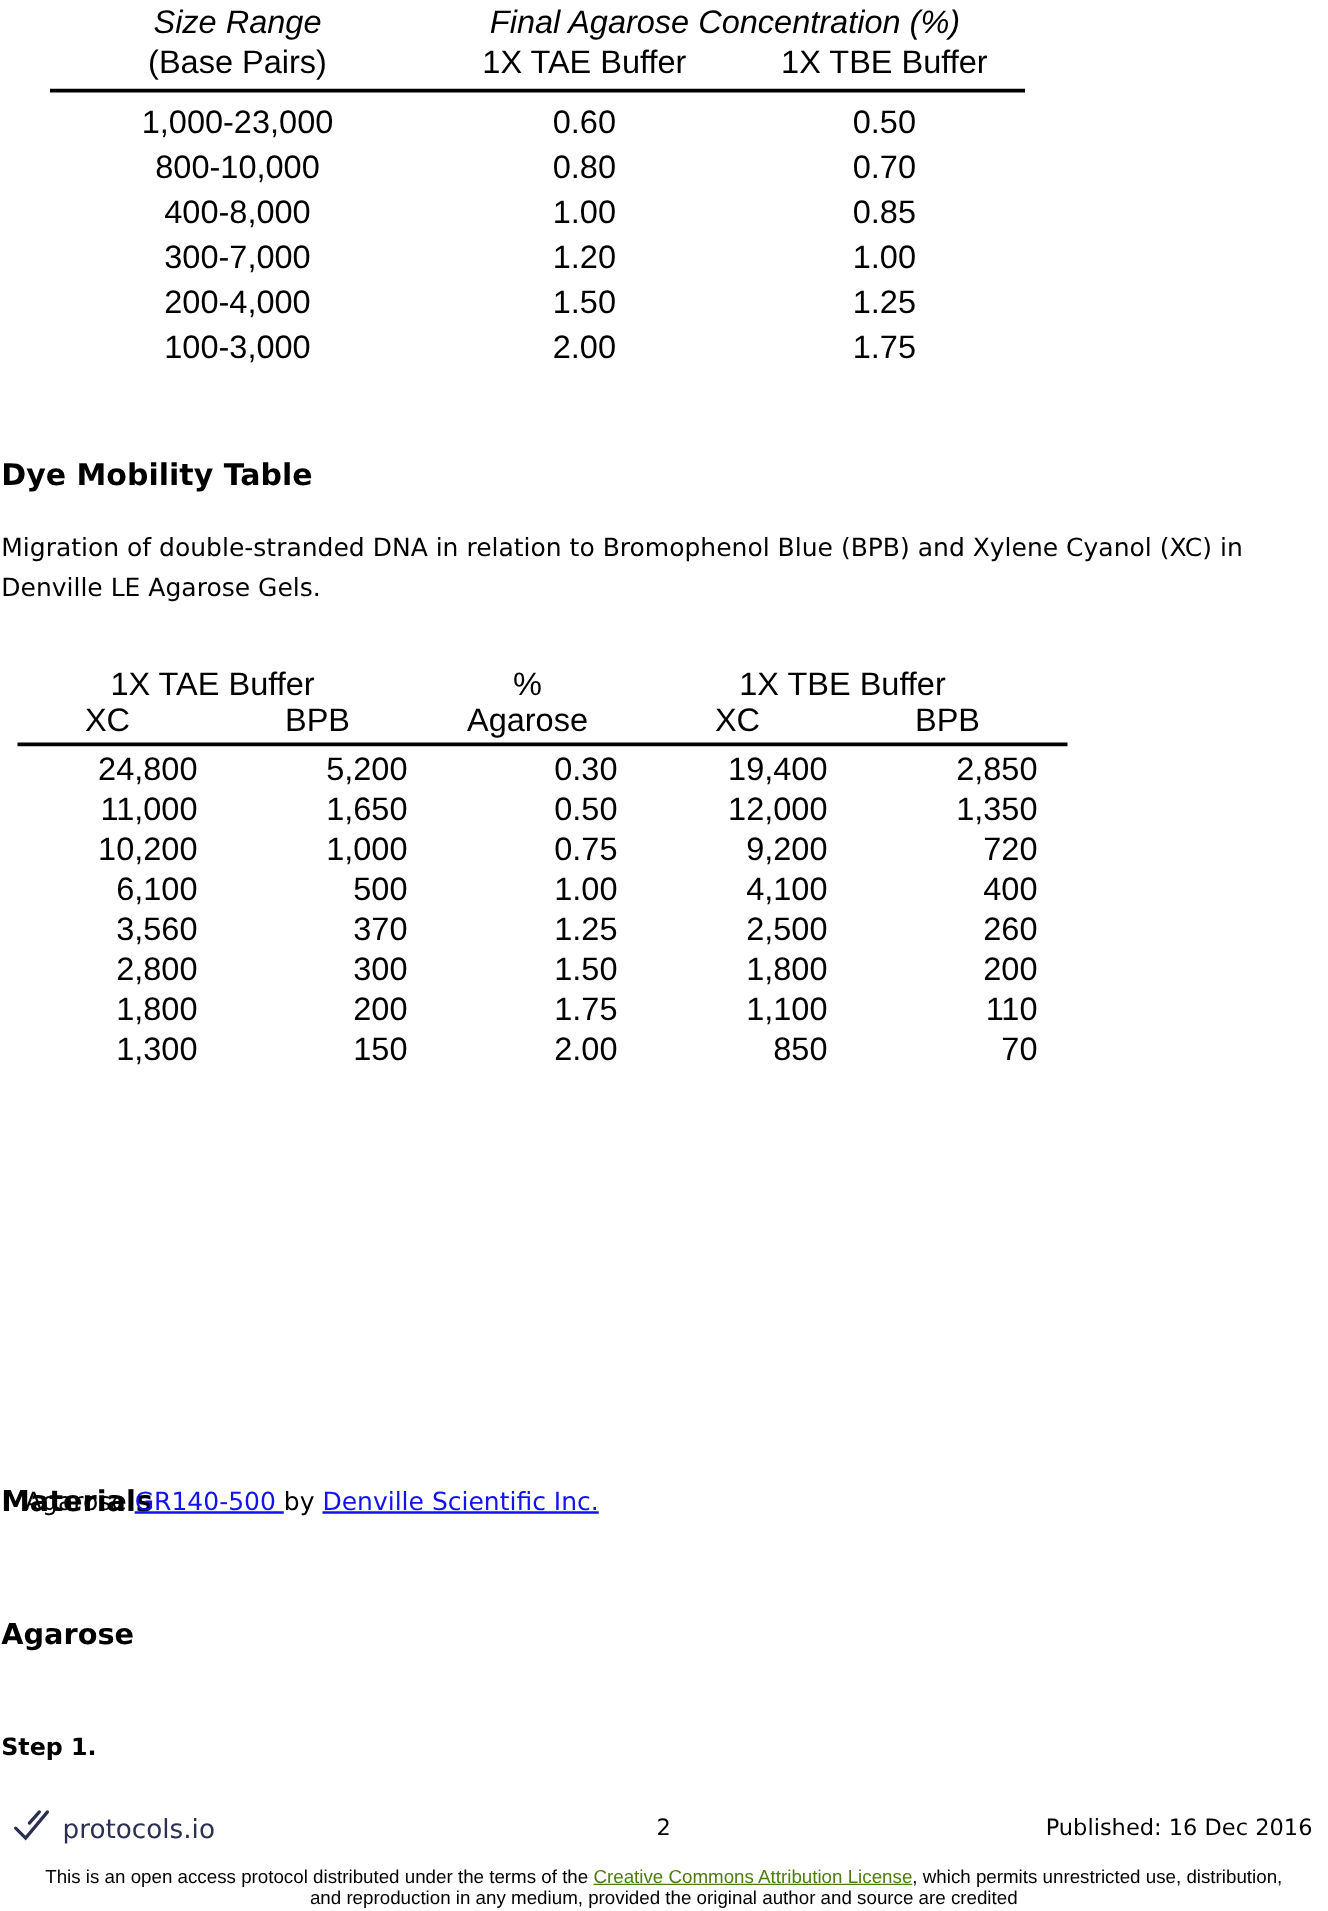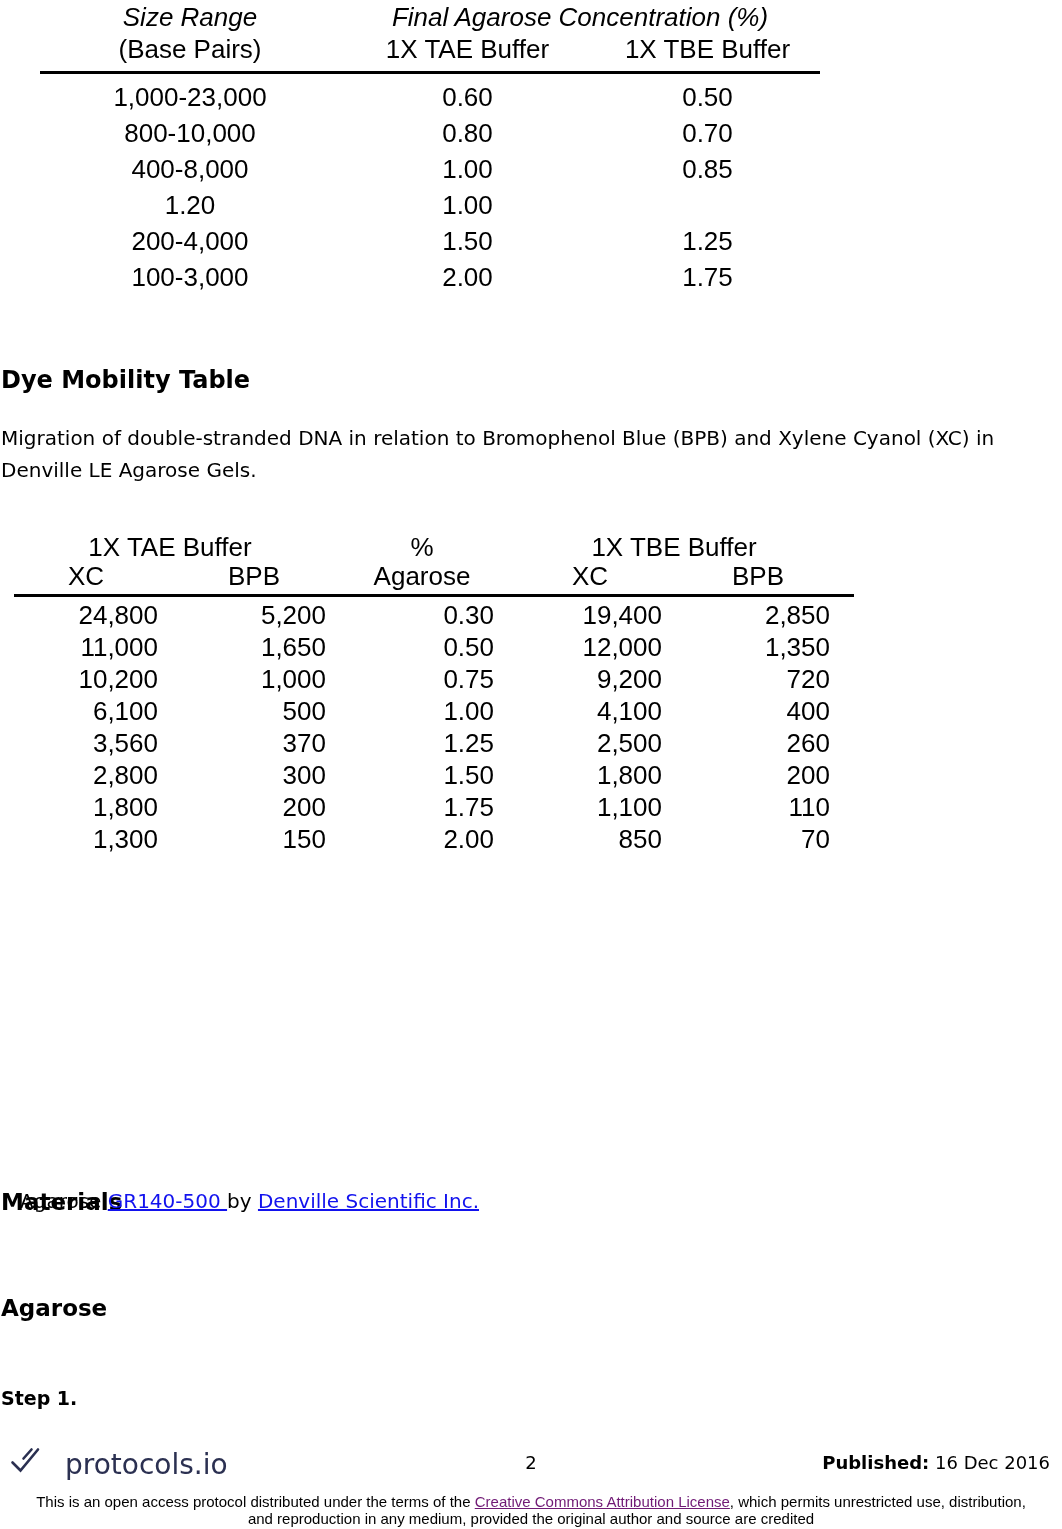--- a/index.html
+++ b/index.html
@@ -53,29 +53,29 @@
 
   .section-bar {
     position:absolute; left:0; top:1353px; width:1062px; height:28px;
     font-size:19px; line-height:28px; padding-left:3px;
   }
   .step { position:absolute; left:1px; top:1387px; font-weight:bold; font-size:19px; }
 
   
   .brand {
     position:absolute; left:10px; top:1447px; display:flex; align-items:center;
-    gap:24px; font-size:28px;
+    gap:9px; font-size:21px;
   }
   .brand-check { display:inline-block; }
   .pagenum {
     position:absolute; left:0; top:1452px; width:1062px; text-align:center;
     font-size:18px;
   }
   .published { position:absolute; right:12px; top:1452px; font-size:18px; }
-  .published .lbl { font-weight:bold; }
+  .published .lbl { font-weight:normal; }
   .license {
     position:absolute; left:0; width:1062px; text-align:center;
     font-family:"Liberation Sans", sans-serif; font-size:15px; line-height:17px;
     white-space:nowrap;
   }
   #license-line1 { top:1493px; }
   #license-line2 { top:1510px; }
 </style>
 </head>
 <body>
@@ -103,20 +103,21 @@
           <div>800-10,000</div>
           <div>0.80</div>
           <div>0.70</div>
         </div>
         <div class="t1-row">
           <div>400-8,000</div>
           <div>1.00</div>
           <div>0.85</div>
         </div>
         <div class="t1-row">
+          <div>300-7,000</div>
           <div>1.20</div>
           <div>1.00</div>
         </div>
         <div class="t1-row">
           <div>200-4,000</div>
           <div>1.50</div>
           <div>1.25</div>
         </div>
         <div class="t1-row">
           <div>100-3,000</div>
@@ -218,17 +219,17 @@
         <path d="M13.5 11.5 L21.5 2.5" fill="none" stroke="#2b3051" stroke-width="2.6" stroke-linecap="round"></path>
       </svg>
     </span>
     <span>protocols.io</span>
   </div>
   <div class="pagenum">2</div>
   <div class="published">
     <span class="lbl">Published:</span><span> 16 Dec 2016</span>
   </div>
   <div class="license" id="license-line1">
-    <span>This is an open access protocol distributed under the terms of the </span><a class="lnk" style="color: #701a75;">Creative Commons Attribution License</a><span>, which permits unrestricted use, distribution,</span>
+    <span>This is an open access protocol distributed under the terms of the </span><a class="lnk" style="color: #4d7c0f;">Creative Commons Attribution License</a><span>, which permits unrestricted use, distribution,</span>
   </div>
   <div class="license" id="license-line2">and reproduction in any medium, provided the original author and source are credited</div>
 
 </div>
 
 </body></html>

